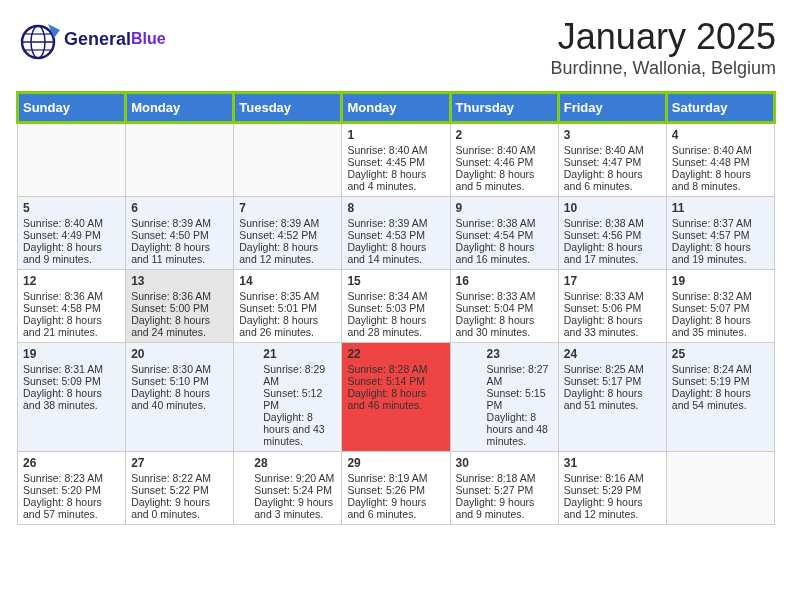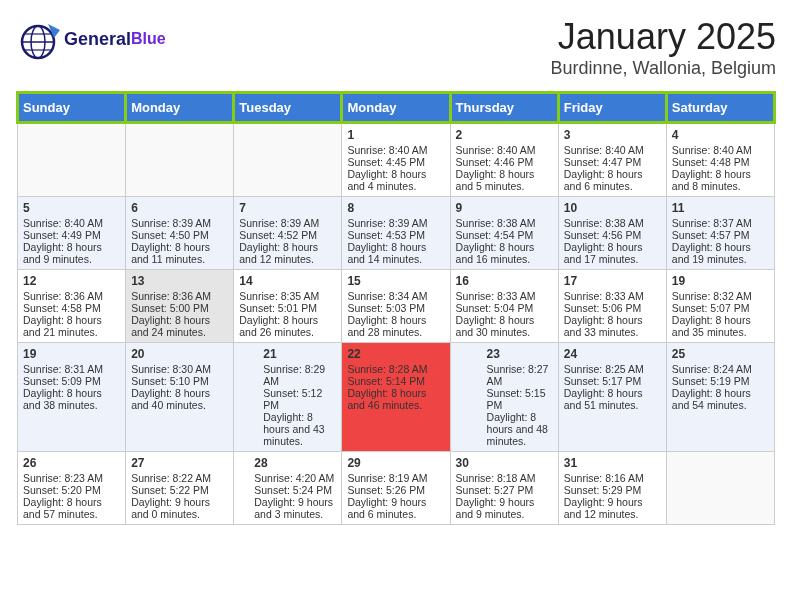--- a/index.html
+++ b/index.html
@@ -296,21 +296,21 @@
         <span>Daylight: 8 hours and 57 minutes.</span>
       </td>
         <td style="background: rgb(255, 255, 255);">
         <span class="day-num">27</span>
         <span>Sunrise: 8:22 AM</span><br>
         <span>Sunset: 5:22 PM</span><br>
         <span>Daylight: 9 hours and 0 minutes.</span>
       </td>
         <td style="background: rgb(255, 255, 255); padding-left: 20px;">
         <span class="day-num">28</span>
-        <span>Sunrise: 4:20 AM</span><br>
+        <span>Sunrise: 9:20 AM</span><br>
         <span>Sunset: 5:24 PM</span><br>
         <span>Daylight: 9 hours and 3 minutes.</span>
       </td>
         <td style="background: rgb(255, 255, 255);">
         <span class="day-num">29</span>
         <span>Sunrise: 8:19 AM</span><br>
         <span>Sunset: 5:26 PM</span><br>
         <span>Daylight: 9 hours and 6 minutes.</span>
       </td>
         <td style="background: rgb(255, 255, 255);">

